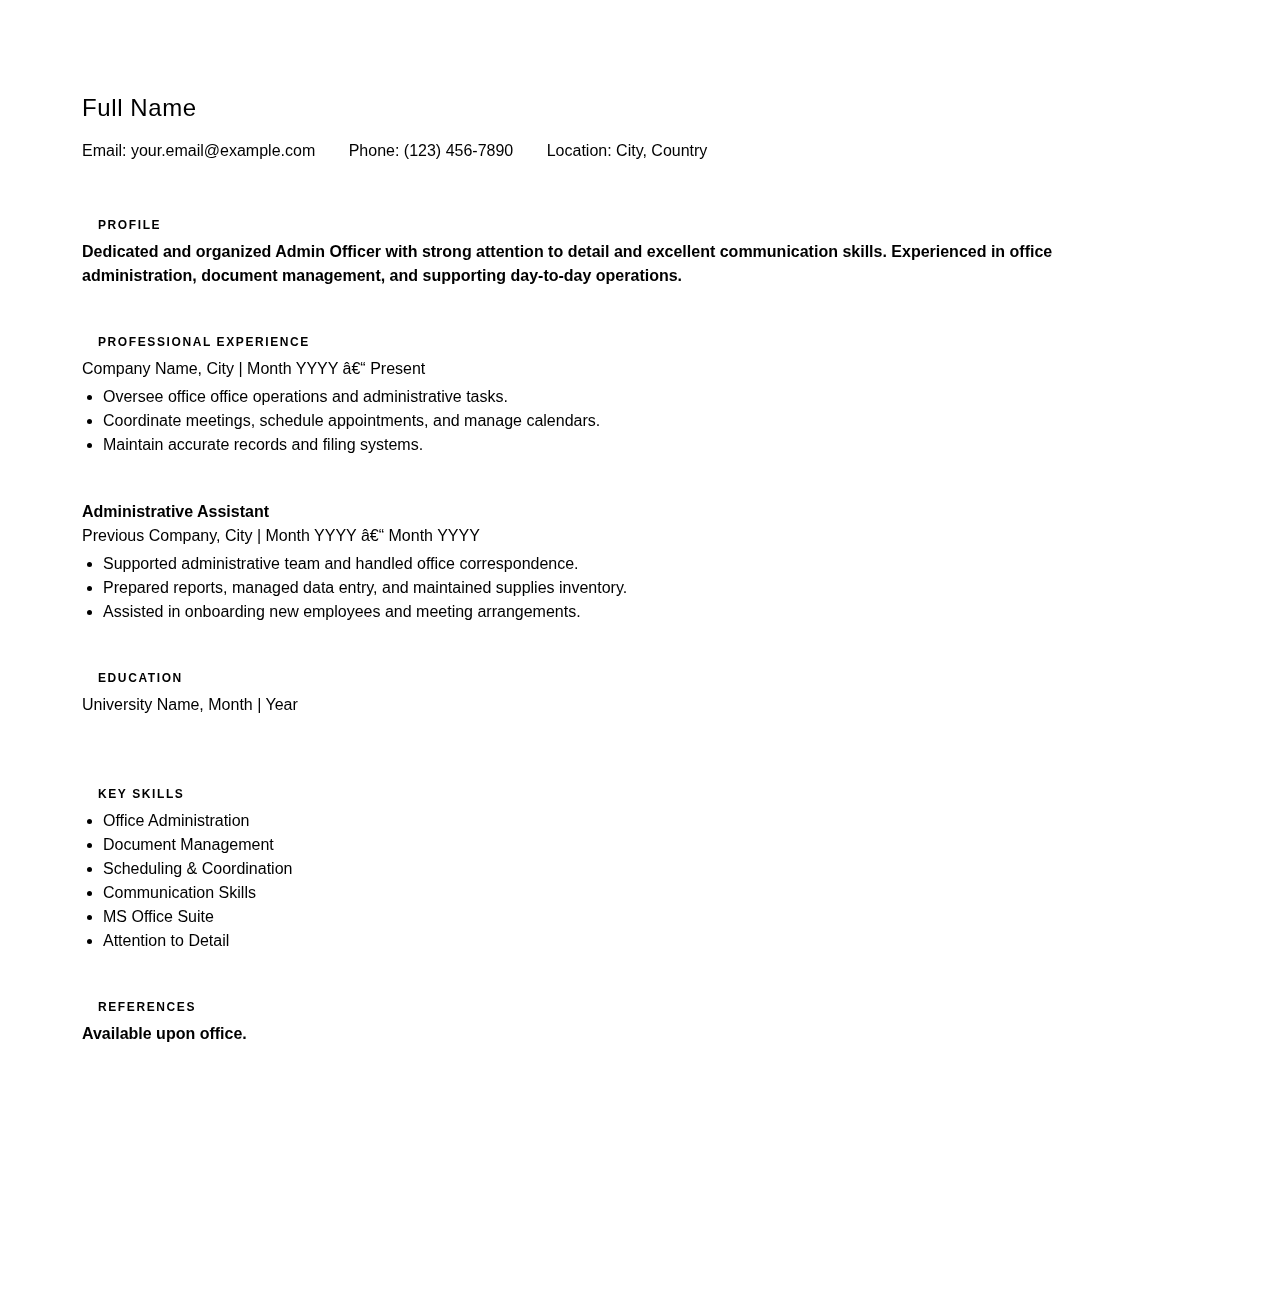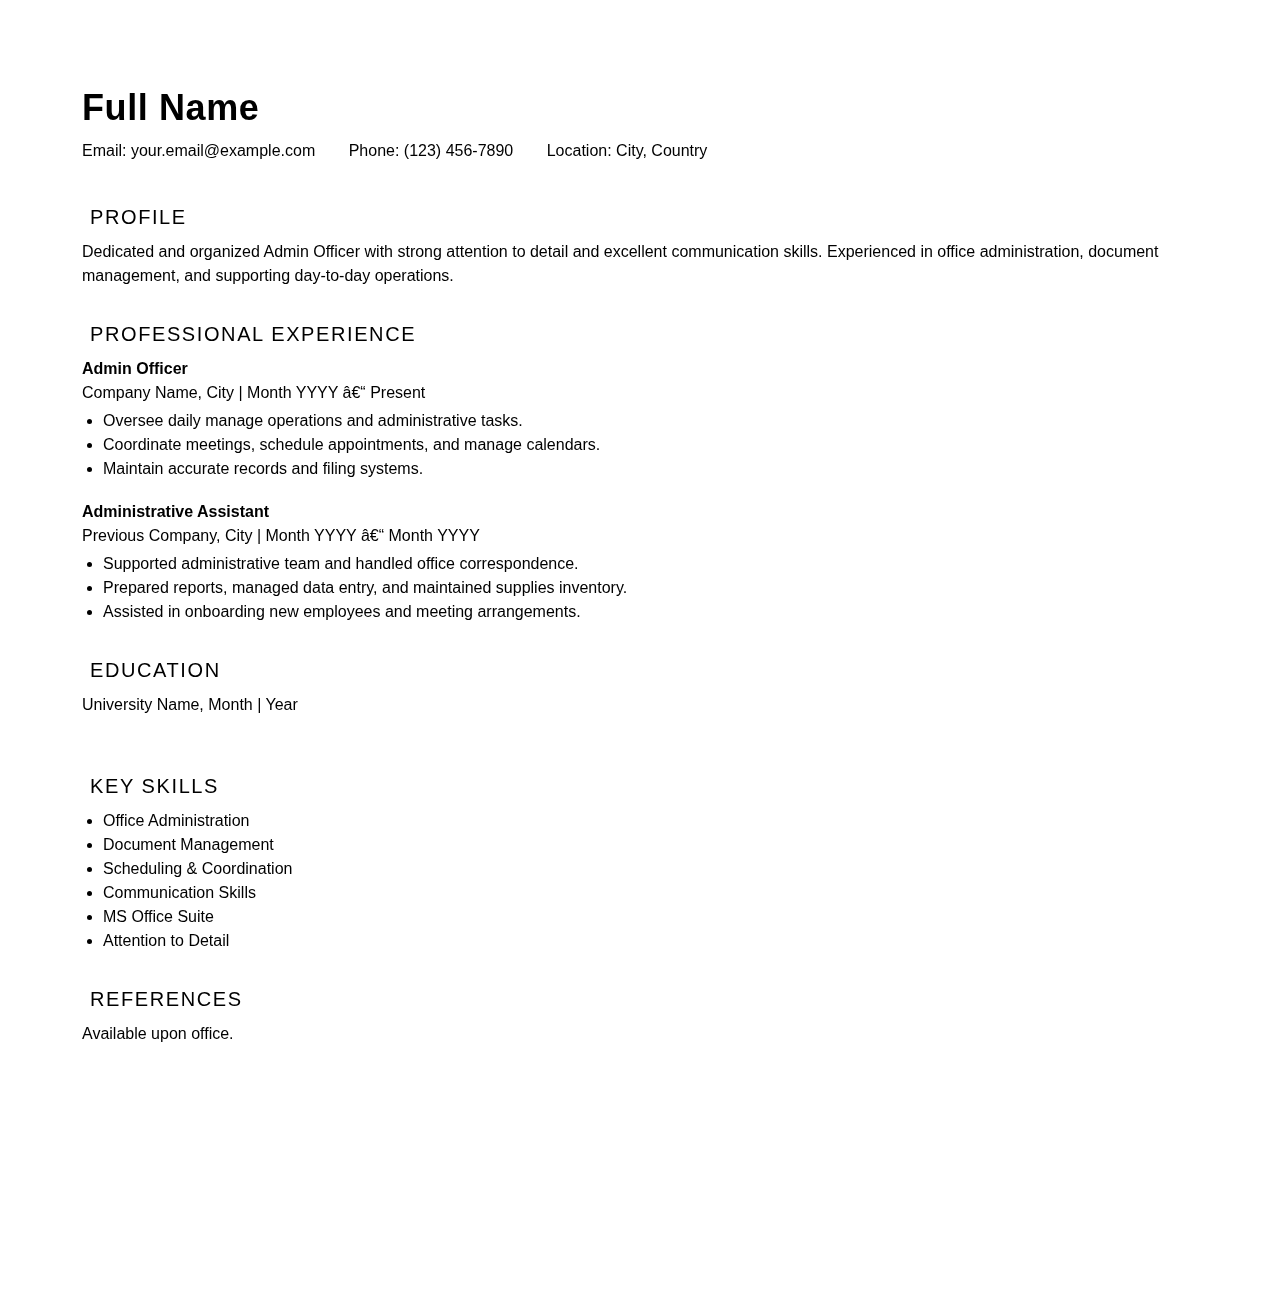--- a/index.html
+++ b/index.html
@@ -6,33 +6,33 @@
   body {
     width: 1278px; height: 1300px; overflow: hidden;
     font-family: "Liberation Sans", sans-serif;
     color: #000000;
     font-size: 16px;
     line-height: 24px;
   }
   .page { position: relative; padding: 0 82px; }
   .name {
     margin: 0; position: absolute; left: 82px; top: 88px;
-    font-size: 36px; font-weight: bold; line-height: 40px; letter-spacing: 0.6px;
+    font-size: 24px; font-weight: normal; line-height: 40px; letter-spacing: 0.6px;
   }
   .contact { position: absolute; left: 82px; top: 139px; white-space: nowrap; }
   .contact span { margin-right: 29px; }
   .section-title {
-    position: absolute; left: 82px; margin: 8px;
-    font-size: 20px; font-weight: normal; letter-spacing: 1.6px; line-height: 24px;
+    position: absolute; left: 82px; margin: 16px;
+    font-size: 12px; font-weight: bold; letter-spacing: 1.6px; line-height: 24px;
   }
   .block { position: absolute; left: 82px; right: 110px; }
   .role { font-weight: bold; }
   ul { margin: 4px 0 0 0; padding-left: 21px; }
   li { line-height: 24px; }
-  p { margin: 0; }
+  p { margin: 0; font-weight: bold; }
 </style>
 </head>
 <body>
 
 <div class="page">
 
   <h1 class="name">Full Name</h1>
 
   <div class="contact">
     <span>Email: your.email@example.com</span>
@@ -41,24 +41,23 @@
   </div>
 
   <h2 class="section-title" style="top:197px">PROFILE</h2>
   <div class="block" style="top:240px">
     <p>Dedicated and organized Admin Officer with strong attention to detail and excellent communication skills. Experienced in office administration, document management, and supporting day-to-day operations.</p>
   </div>
 
   <h2 class="section-title" style="top:314px">PROFESSIONAL EXPERIENCE</h2>
 
   <div class="block" style="top:357px">
-    <div class="role">Admin Officer</div>
     <div>Company Name, City | Month YYYY â€“ Present</div>
     <ul>
-      <li>Oversee daily manage operations and administrative tasks.</li>
+      <li>Oversee office office operations and administrative tasks.</li>
       <li>Coordinate meetings, schedule appointments, and manage calendars.</li>
       <li>Maintain accurate records and filing systems.</li>
     </ul>
   </div>
 
   <div class="block" style="top:500px">
     <div class="role">Administrative Assistant</div>
     <div>Previous Company, City | Month YYYY â€“ Month YYYY</div>
     <ul>
       <li>Supported administrative team and handled office correspondence.</li>

